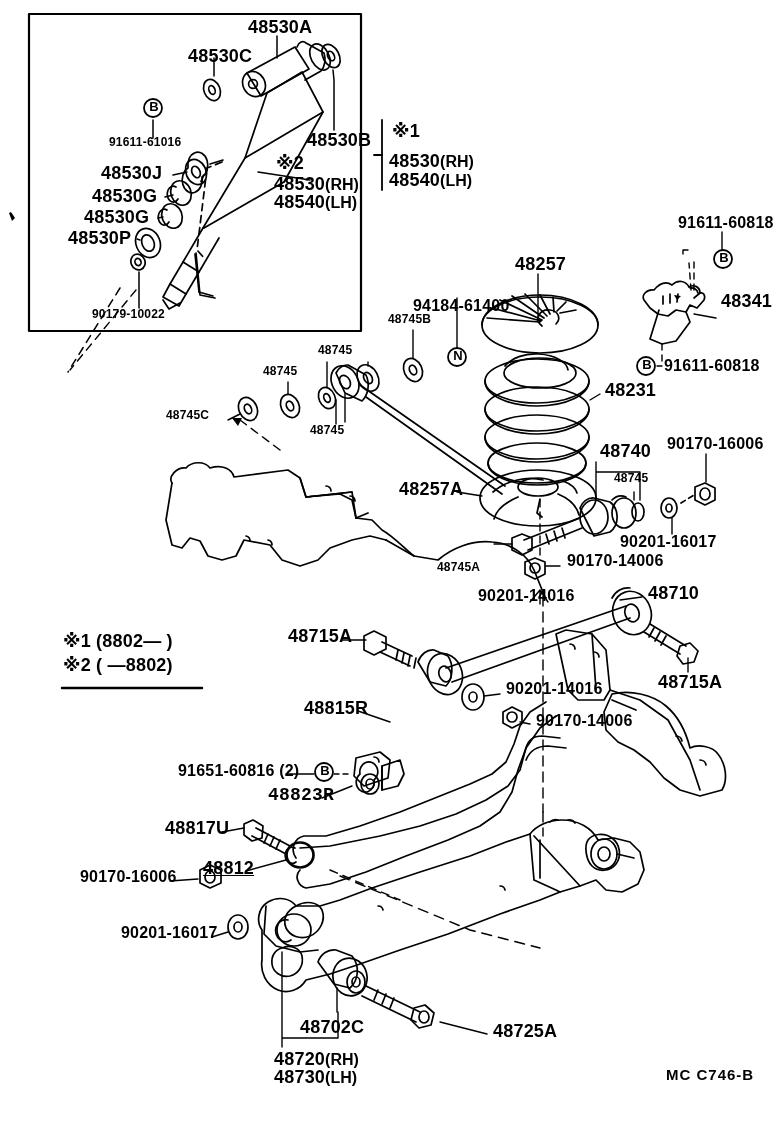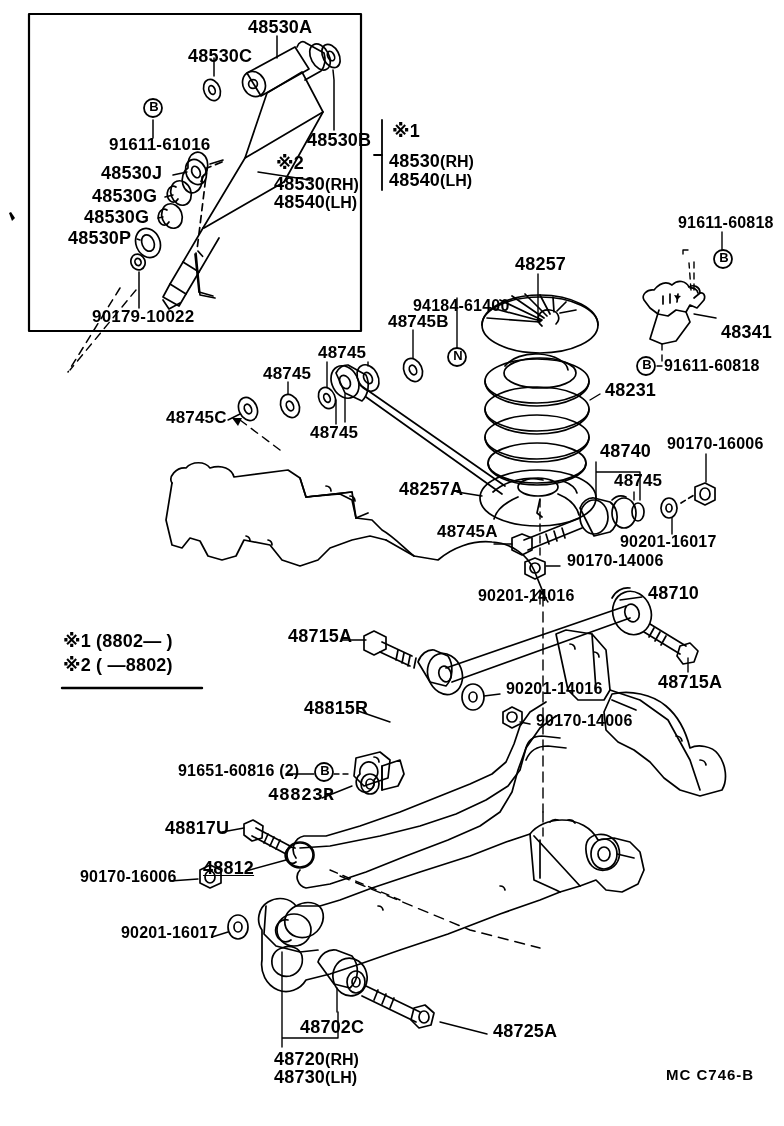--- a/index.html
+++ b/index.html
@@ -19,21 +19,21 @@
   .lbl{
     position:absolute;
     font-family:"Liberation Sans","DejaVu Sans",sans-serif;
     font-weight:bold;
     color:#000;
     white-space:nowrap;
     letter-spacing:0.2px;
     line-height:1.02;
   }
   .s18{font-size:18px;}
-  .s17{font-size:17px;}
+  .s17{font-size:12px;}
   .s16{font-size:16px;}
   .s13{font-size:13px;}
   .sub{font-size:16px;font-weight:bold;letter-spacing:0;}
   .ctr{text-align:center;}
   .footer{
     position:absolute;font-weight:bold;font-size:15px;color:#000;
     letter-spacing:1px;
   }
 </style>
 </head>
@@ -478,39 +478,39 @@
 
   <div class="lbl s18" style="left:392px;top:122px;">※1</div>
   <div class="lbl" style="left:389px;top:152px;">
     <span class="s18">48530</span><span class="sub">(RH)</span>
   </div>
   <div class="lbl" style="left:389px;top:171px;">
     <span class="s18">48540</span><span class="sub">(LH)</span>
   </div>
 
   <div class="lbl s16" style="left:678px;top:215px;">91611-60818</div>
-  <div class="lbl s18" style="left:721px;top:323px;">48341</div>
+  <div class="lbl s18" style="left:721px;top:292px;">48341</div>
   <div class="lbl s16" style="left:664px;top:358px;">91611-60818</div>
 
   <div class="lbl s18" style="left:515px;top:255px;">48257</div>
   <div class="lbl s16" style="left:413px;top:298px;">94184-61400</div>
   <div class="lbl s17" style="left:388px;top:313px;">48745B</div>
   <div class="lbl s17" style="left:318px;top:344px;">48745</div>
   <div class="lbl s17" style="left:263px;top:365px;">48745</div>
   <div class="lbl s17" style="left:166px;top:409px;">48745C</div>
   <div class="lbl s17" style="left:310px;top:424px;">48745</div>
 
   <div class="lbl s18" style="left:605px;top:381px;">48231</div>
   <div class="lbl s18" style="left:399px;top:480px;">48257A</div>
 
   <div class="lbl s18" style="left:600px;top:442px;">48740</div>
   <div class="lbl s17" style="left:614px;top:472px;">48745</div>
   <div class="lbl s16" style="left:667px;top:436px;">90170-16006</div>
   <div class="lbl s16" style="left:620px;top:534px;">90201-16017</div>
-  <div class="lbl s17" style="left:437px;top:523px;">48745A</div>
+  <div class="lbl s17" style="left:437px;top:561px;">48745A</div>
   <div class="lbl s16" style="left:567px;top:553px;">90170-14006</div>
   <div class="lbl s16" style="left:478px;top:588px;">90201-14016</div>
 
   <div class="lbl s18" style="left:648px;top:584px;">48710</div>
   <div class="lbl s18" style="left:658px;top:673px;">48715A</div>
   <div class="lbl s18" style="left:288px;top:627px;">48715A</div>
   <div class="lbl s16" style="left:506px;top:681px;">90201-14016</div>
   <div class="lbl s16" style="left:536px;top:713px;">90170-14006</div>
 
   <div class="lbl s18" style="left:304px;top:699px;">48815R</div>

